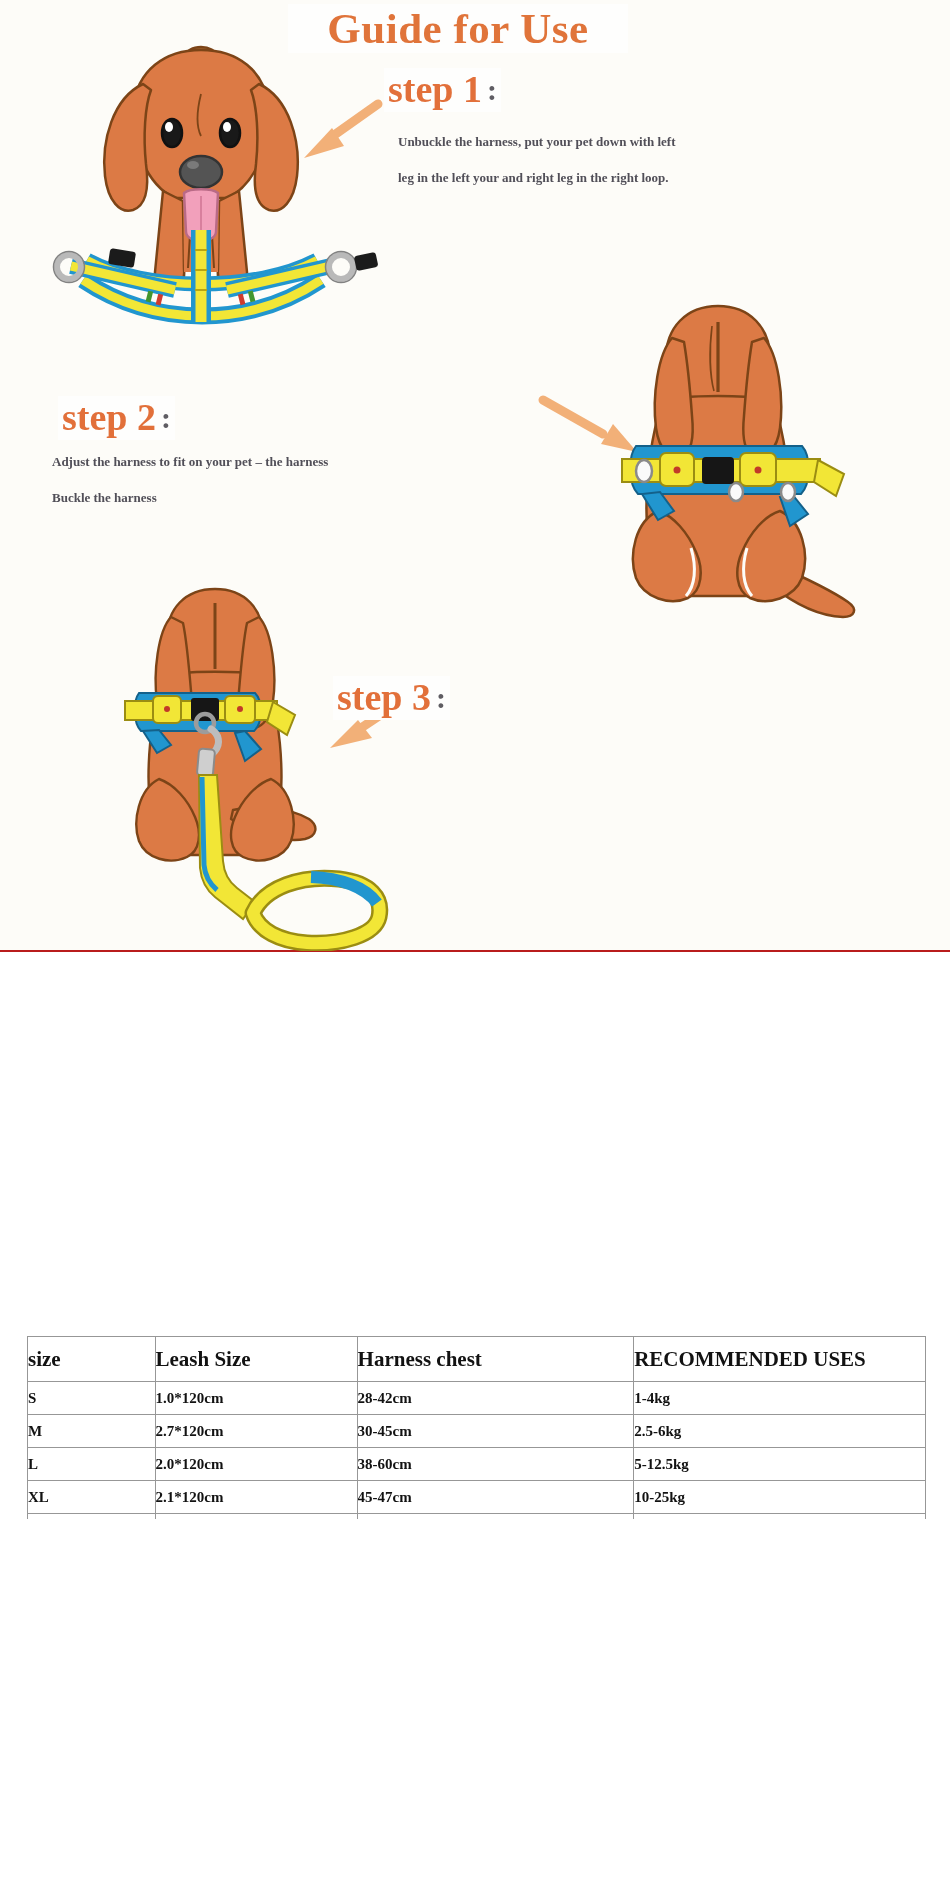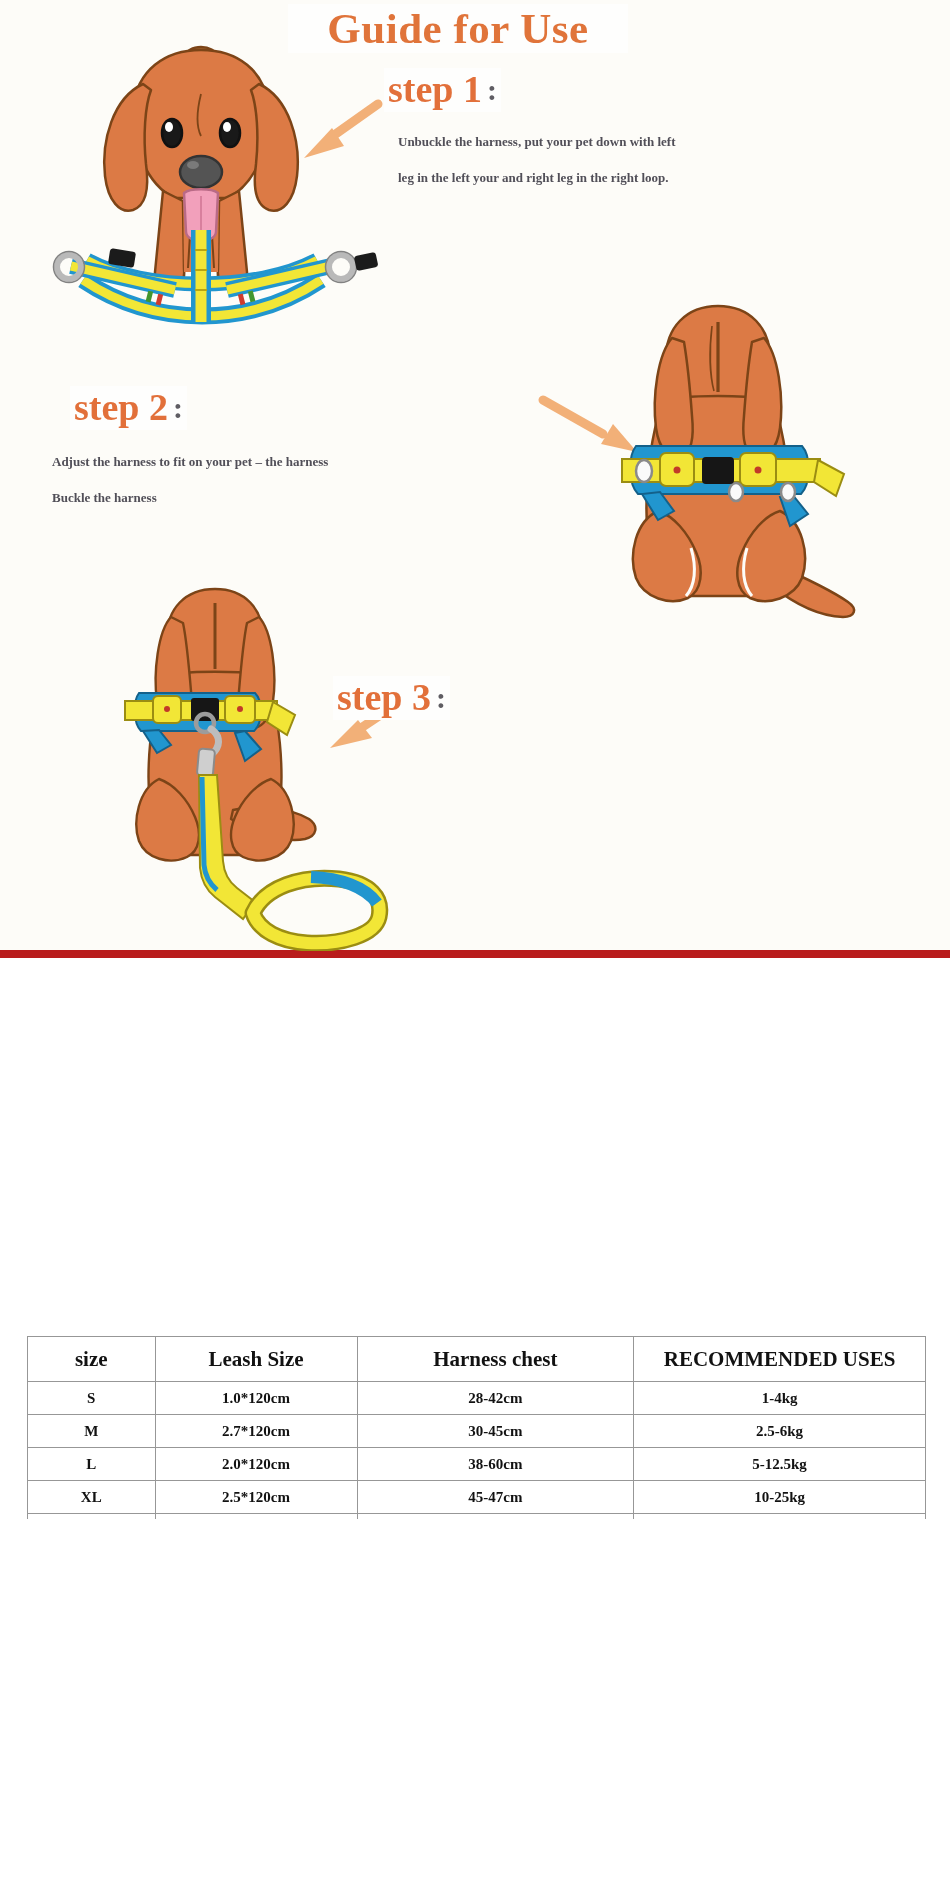--- a/index.html
+++ b/index.html
@@ -1,34 +1,34 @@
 <!DOCTYPE html>
 <html><head>
 <meta charset="utf-8">
 <style>
   html,body{margin:0;padding:0;background:#fff;}
   #canvas{position:relative;width:950px;height:1900px;background:#ffffff;overflow:hidden;
           font-family:"Liberation Serif","DejaVu Serif",serif;}
   .top-section{position:absolute;left:0;top:0;width:950px;height:950px;background:#fdfcf8;
-               border-bottom:8px solid #b91c1c;}
+               border-bottom:2px solid #b91c1c;}
   .abs{position:absolute;}
   .page-title{left:288px;top:4px;width:340px;text-align:center;font-size:43px;font-weight:bold;
               color:#e0743a;letter-spacing:.5px;background:#fefefd;}
   .step-heading{font-size:38px;font-weight:bold;color:#e2703a;background:#fefefd;padding:0 4px;line-height:1.15;}
   .step-colon{color:#5f5d63;font-size:30px;font-weight:bold;margin-left:5px;vertical-align:2px;}
   .step-text{color:#514f58;font-size:13px;font-weight:bold;line-height:36px;white-space:nowrap;}
   .h1{left:384px;top:68px;}
   .t1{left:398px;top:124px;}
-  .h2{left:58px;top:386px;margin-left:12px;}
+  .h2{left:58px;top:396px;}
   .t2{left:52px;top:444px;}
   .h3{left:333px;top:676px;text-align:right;}
   .t3{left:340px;top:740px;}
   table.sizes{position:absolute;left:27px;top:1336px;width:899px;border-collapse:collapse;
               color:#121212;table-layout:fixed;}
-  table.sizes th,table.sizes td{border:1px solid #979797;text-align:center;font-weight:bold;
+  table.sizes th,table.sizes td{border:1px solid #979797;text-align:left;font-weight:bold;
               padding:0;overflow:hidden;}
   table.sizes th{height:44px;font-size:21px;}
   table.sizes td{height:32px;font-size:15px;}
   tr.stub td{height:5px;border-bottom:none;background:#fff;}
   svg{display:block;}
 </style>
 </head>
 <body>
 
 <div id="canvas">
@@ -220,21 +220,21 @@
         <td>2.5-6kg</td>
       </tr>
       <tr>
         <td>L</td>
         <td>2.0*120cm</td>
         <td>38-60cm</td>
         <td>5-12.5kg</td>
       </tr>
       <tr>
         <td>XL</td>
-        <td>2.5*120cm</td>
+        <td>2.1*120cm</td>
         <td>45-47cm</td>
         <td>10-25kg</td>
       </tr>
       <tr class="stub">
         <td></td>
           <td></td>
           <td></td>
           <td></td>
       </tr>
     </tbody>

